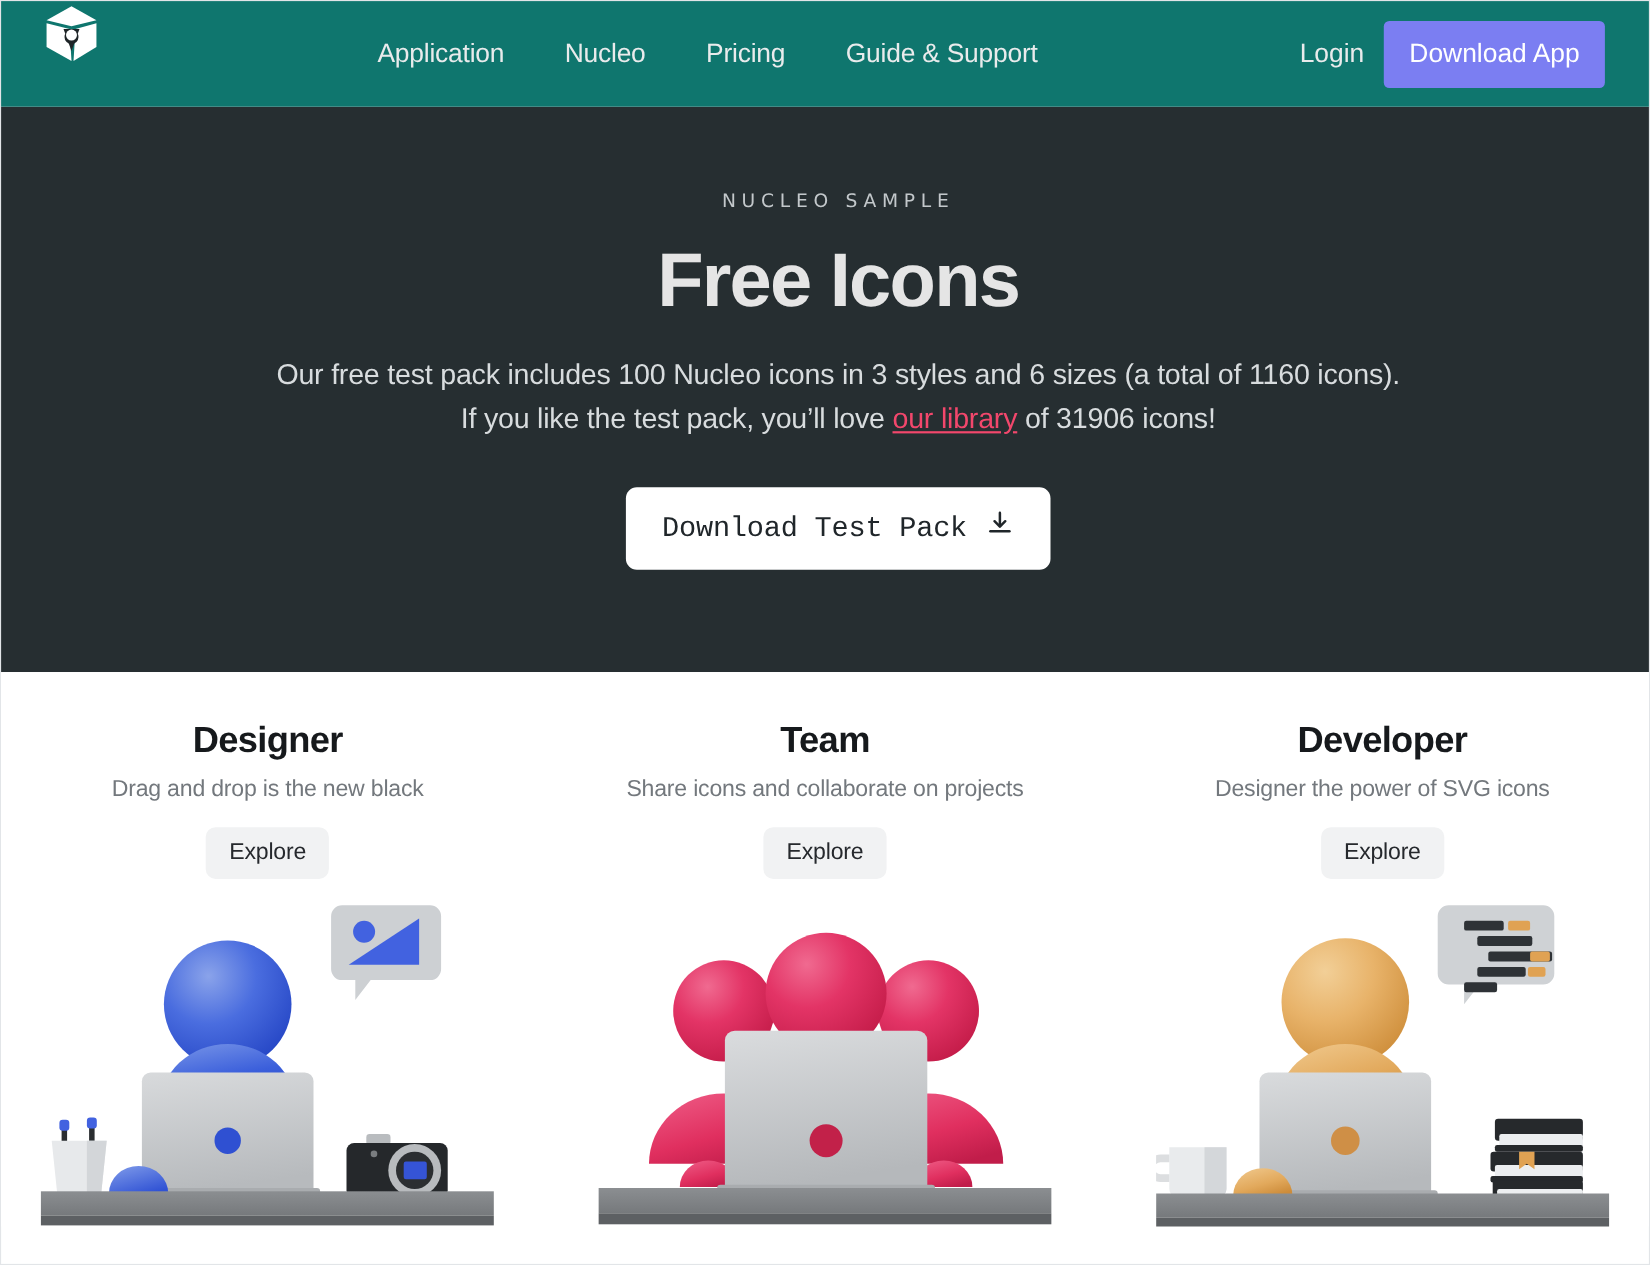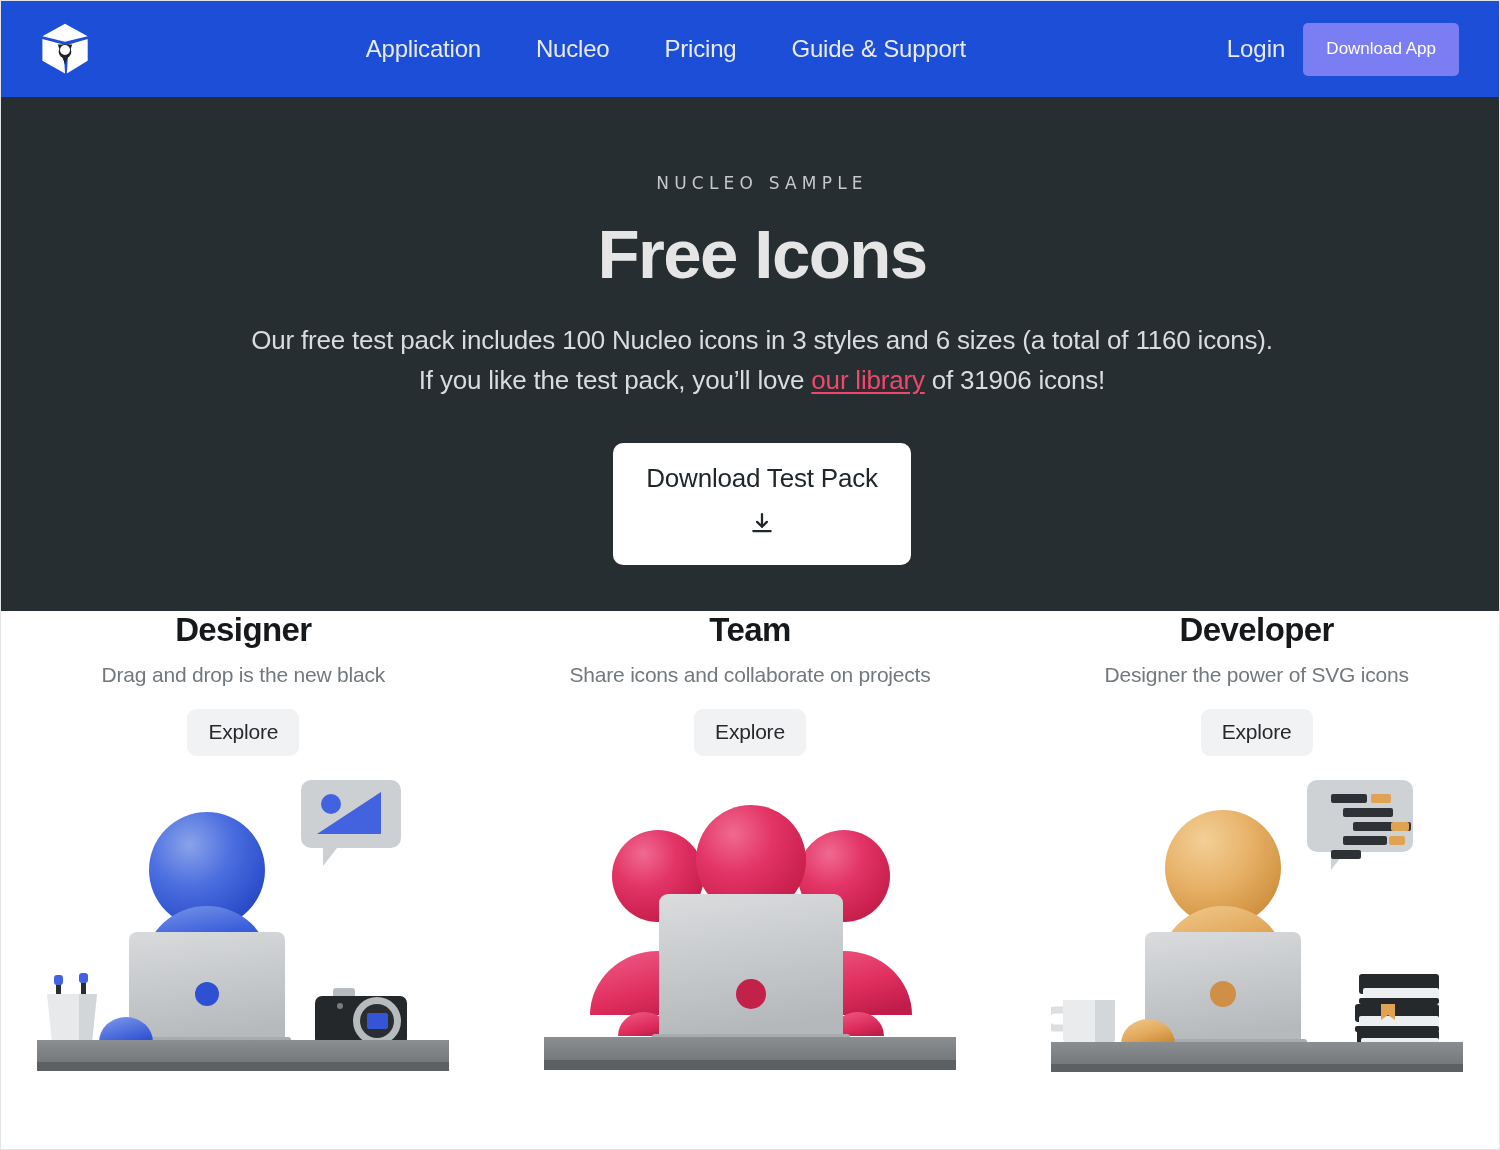--- a/index.html
+++ b/index.html
@@ -18,23 +18,22 @@
     height: 1150px;
     background: #ffffff;
     border: 1px solid #e2e5e8;
     overflow: hidden;
   }
 
   
   .navbar {
     position: relative;
     height: 96px;
-    background: #1d4ed8;
+    background: #0f766e;
     display: flex;
-    align-items: center;
     padding: 0 40px 0 34px;
   }
   .logo {
     width: 60px; height: 60px;
     display: flex; align-items: center; justify-content: center;
     flex: 0 0 auto;
   }
   .nav-center {
     flex: 1 1 auto;
     display: flex;
@@ -58,21 +57,21 @@
   }
   .login-link {
     color: #e9ebec;
     font-size: 24px;
     text-decoration: none;
     white-space: nowrap;
   }
   .download-app-btn {
     background: #7b7ef2;
     color: #ffffff;
-    font-size: 17px;
+    font-size: 24px;
     font-family: "Liberation Sans", sans-serif;
     border: none;
     border-radius: 5px;
     padding: 16px 23px 17px;
     cursor: pointer;
     white-space: nowrap;
   }
 
   
   .hero {
@@ -111,34 +110,34 @@
     text-decoration-color: #f2476c;
     text-underline-offset: 3px;
   }
   .dl-test-btn {
     margin-top: 43px;
     background: #ffffff;
     color: #20262a;
     border: none;
     border-radius: 10px;
     font-size: 26px;
-    font-family: Liberation Sans, sans-serif;
+    font-family: Liberation Mono, monospace;
     padding: 20px 33px 21px;
     cursor: pointer;
     display: inline-flex;
     align-items: center;
     gap: 17px;
     letter-spacing: -0.2px;
-    flex-direction: column;
   }
 
   
   .cards {
     display: flex;
     background: #ffffff;
+    padding-top: 43px;
     gap: 22px;
   }
   .card {
     flex: 1 1 0;
     text-align: center;
     position: relative;
   }
   .card-title {
     font-size: 33px;
     font-weight: bold;

